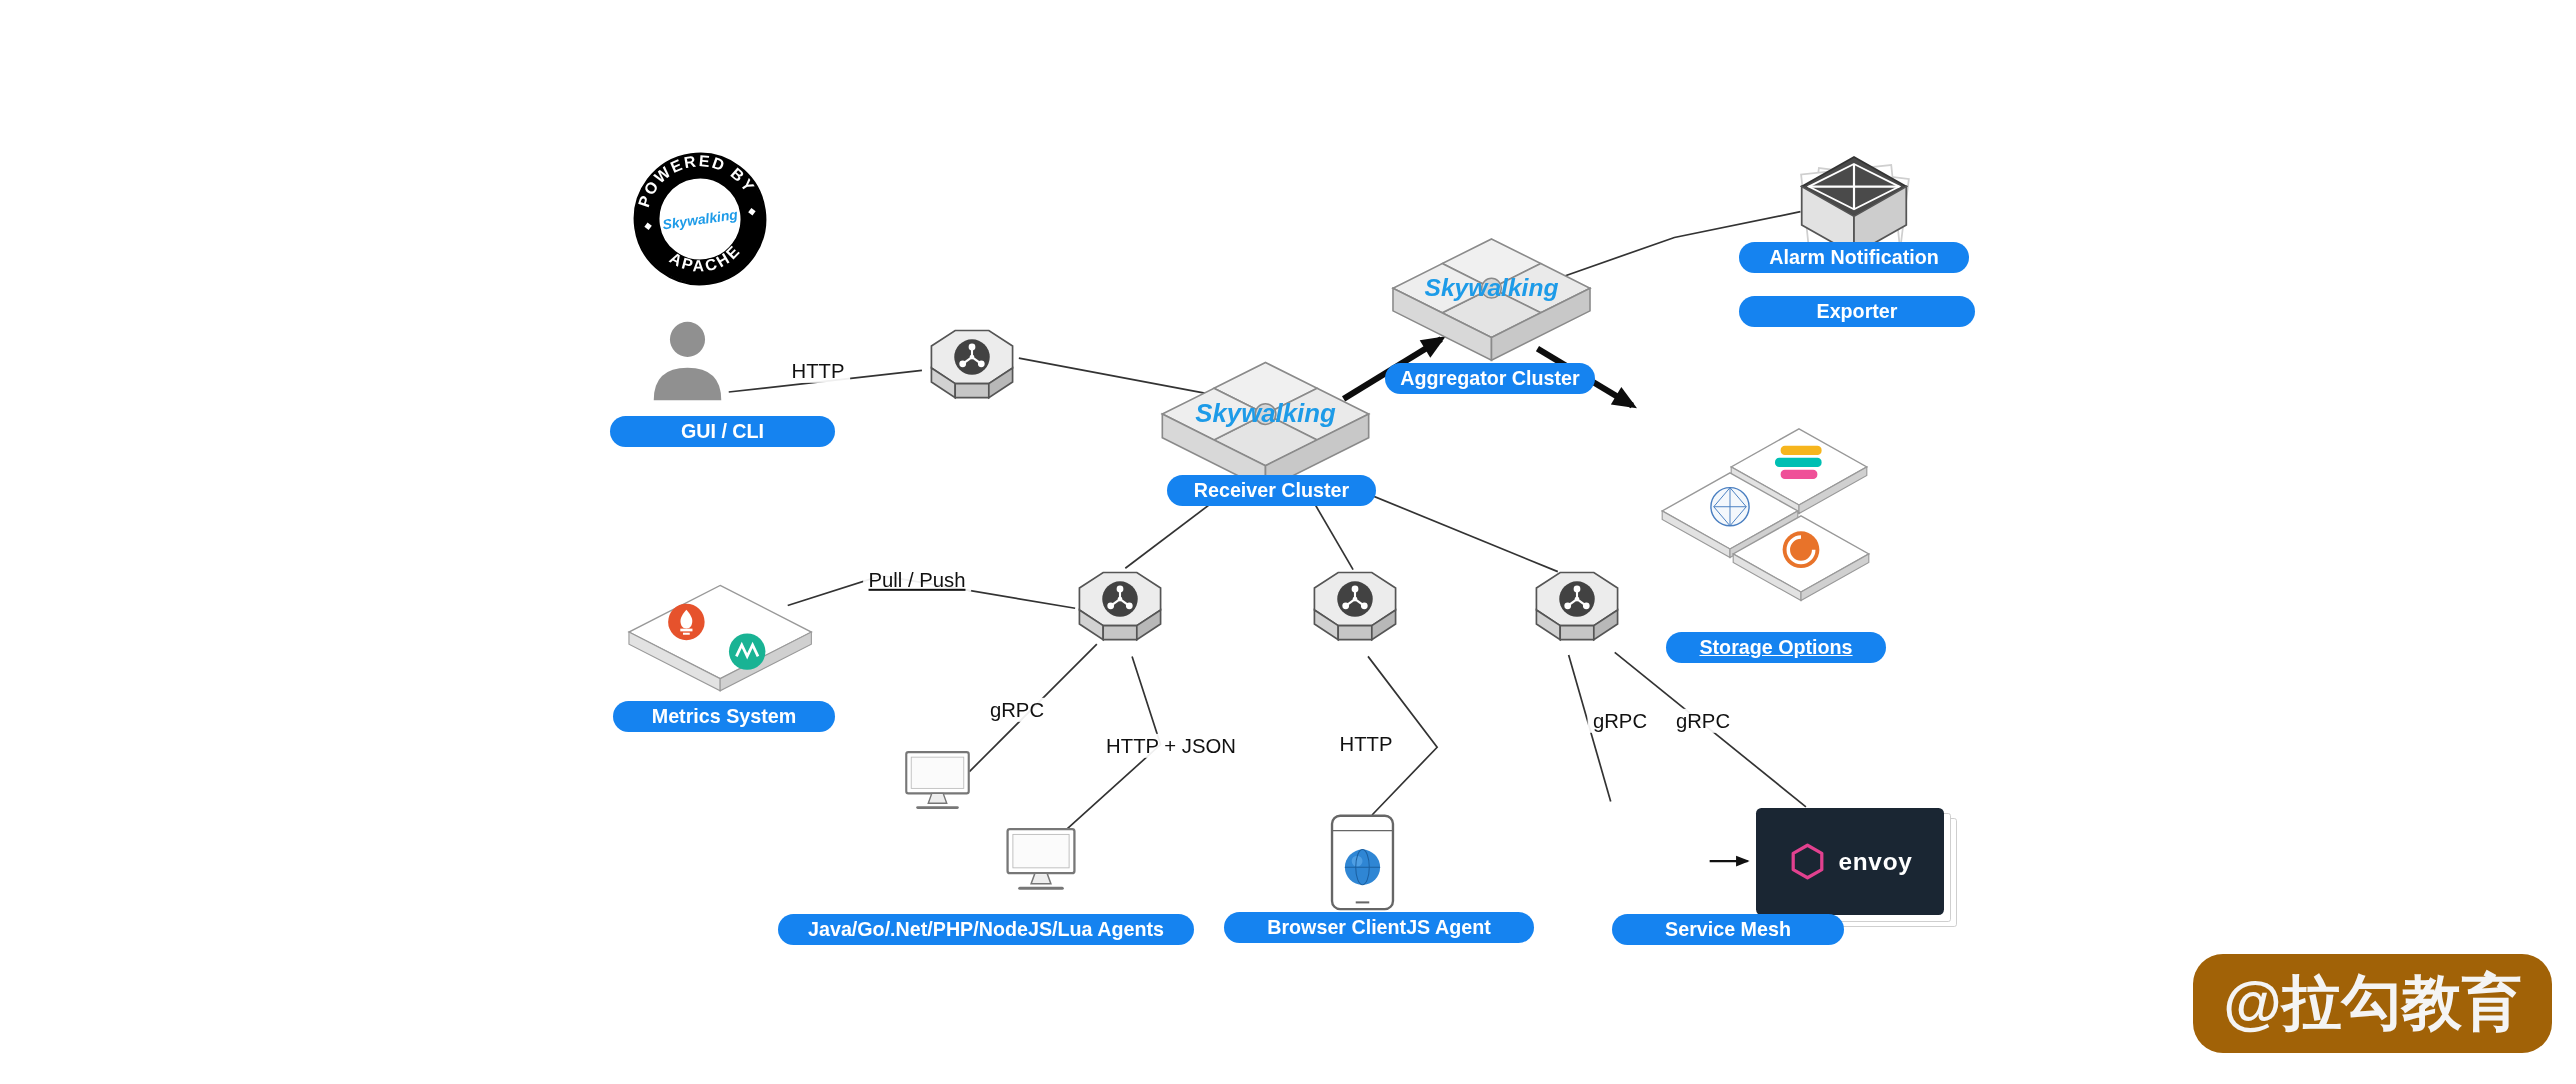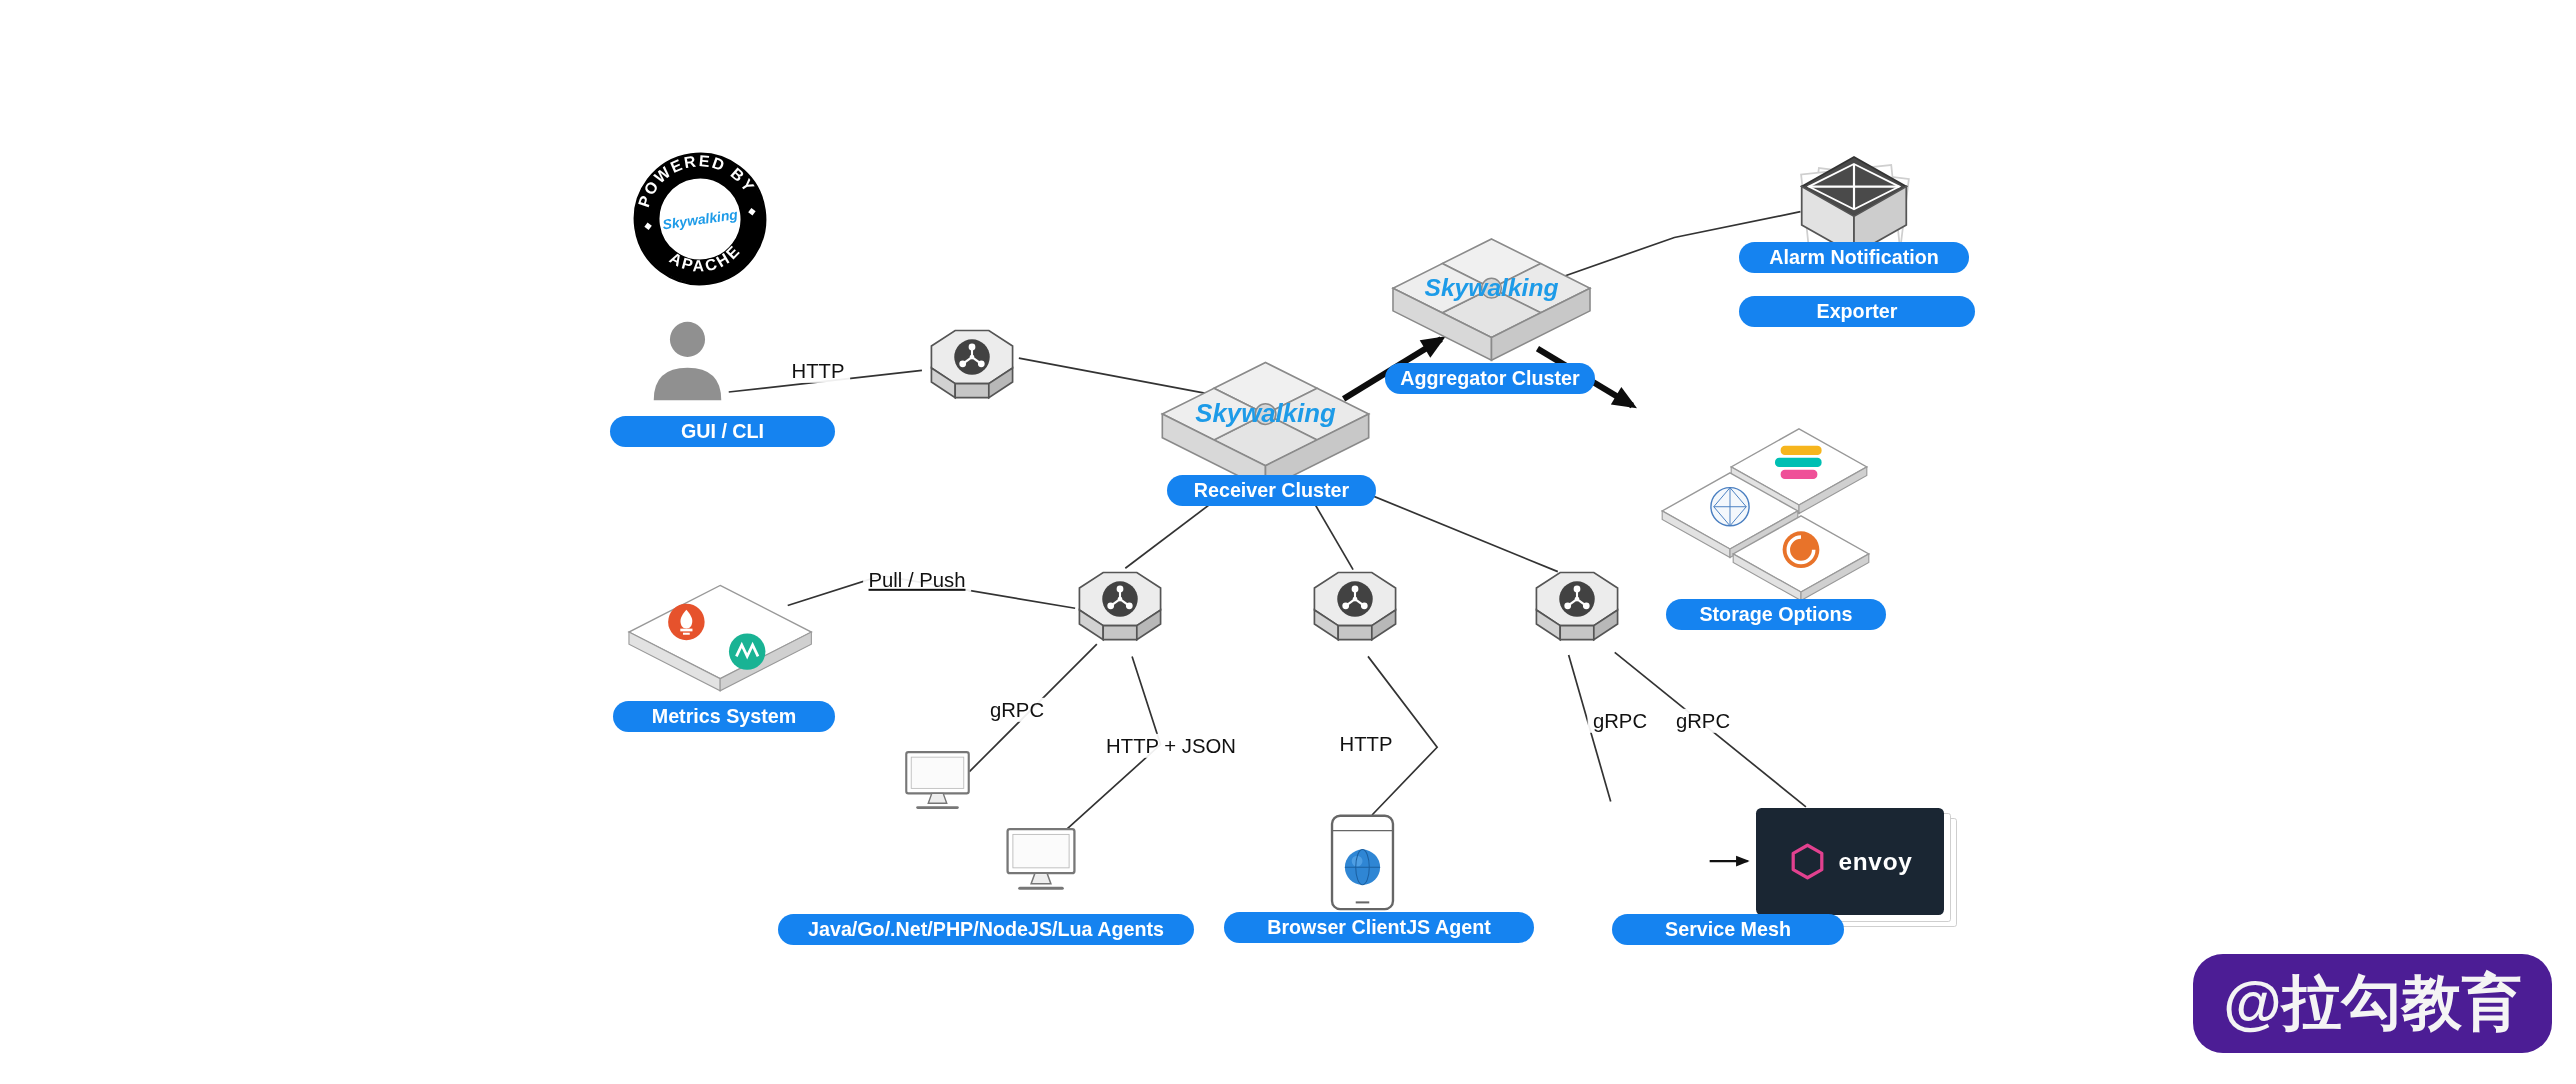--- a/index.html
+++ b/index.html
@@ -14,21 +14,21 @@
   .elabel{position:absolute;z-index:3;transform:translate(-50%,-50%);font-size:20.3px;color:#111;
           background:rgba(255,255,255,.92);padding:0.7px 5.4px;white-space:nowrap;}
   .card{position:absolute;z-index:2;}
   .sheet{position:absolute;background:#fff;border:1.4px solid #cfcfcf;border-radius:2.7px;}
   .istio-main{position:absolute;left:0;top:0;width:100%;height:100%;background:#fff;
               border:1.4px solid #c4c4c4;display:flex;align-items:center;justify-content:center;gap:12.2px;}
   .istio-text{font-size:23px;color:#9a9a9a;}
   .envoy-main{position:absolute;left:0;top:0;width:100%;height:100%;background:#1a2633;
               border-radius:5.4px;display:flex;align-items:center;justify-content:center;gap:12px;}
   .envoy-text{font-size:24.4px;color:#fff;font-weight:bold;letter-spacing:0.7px;}
-  .watermark{position:absolute;z-index:6;background:#4c1d95;border-radius:30px;
+  .watermark{position:absolute;z-index:6;background:#a16207;border-radius:30px;
              display:flex;align-items:center;justify-content:center;
              color:#f4f4f4;font-size:60px;font-weight:600;}
 </style>
 </head>
 <body>
 
 <div class="canvas">
 
   <svg width="0" height="0" style="position:absolute">
     <defs>
@@ -265,21 +265,21 @@
       </svg>
       <span class="envoy-text">envoy</span>
     </div>
   </div>
 
   <div class="pill" style="left:610px;top:416px;width:225px;">GUI / CLI</div>
   <div class="pill" style="left:1167px;top:475px;width:209px;">Receiver Cluster</div>
   <div class="pill" style="left:1385px;top:363px;width:210px;">Aggregator Cluster</div>
   <div class="pill" style="left:1739px;top:242px;width:230px;">Alarm Notification</div>
   <div class="pill" style="left:1739px;top:296px;width:236px;">Exporter</div>
-  <div class="pill" style="left:1666px;top:599px;width:220px;">Storage Options</div>
+  <div class="pill" style="left:1666px;top:632px;width:220px;text-decoration:underline;">Storage Options</div>
   <div class="pill" style="left:613px;top:701px;width:222px;">Metrics System</div>
   <div class="pill" style="left:778px;top:914px;width:416px;">Java/Go/.Net/PHP/NodeJS/Lua Agents</div>
   <div class="pill" style="left:1224px;top:912px;width:310px;">Browser ClientJS Agent</div>
   <div class="pill" style="left:1612px;top:914px;width:232px;">Service Mesh</div>
 
   <div class="elabel" style="left:818px;top:371px;">HTTP</div>
   <div class="elabel" style="left:917px;top:580px;text-decoration:underline;">Pull / Push</div>
   <div class="elabel" style="left:1017px;top:710px;">gRPC</div>
   <div class="elabel" style="left:1171px;top:746px;">HTTP + JSON</div>
   <div class="elabel" style="left:1366px;top:744px;">HTTP</div>

